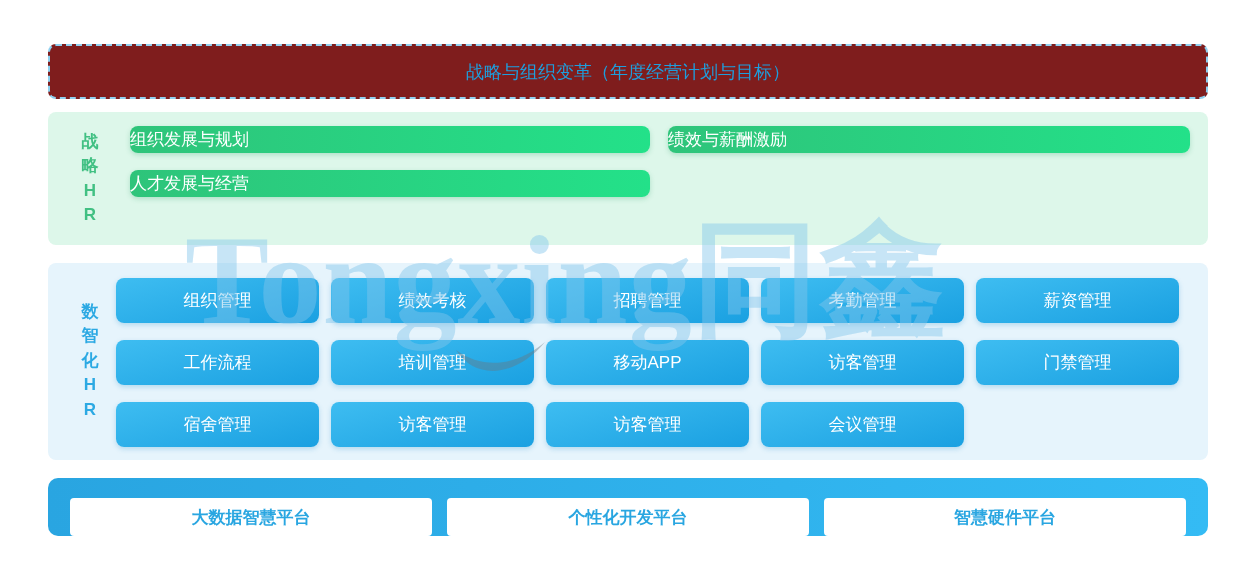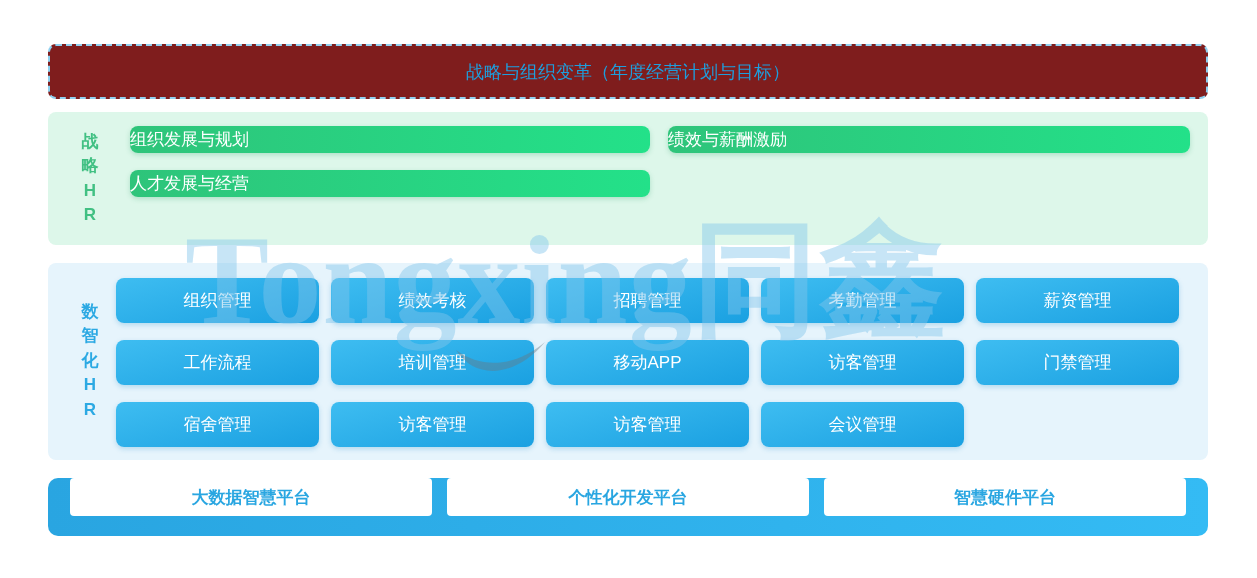--- a/index.html
+++ b/index.html
@@ -115,21 +115,21 @@
   
   .platform-bar {
     position: absolute;
     left: 48px;
     top: 478px;
     width: 1160px;
     height: 58px;
     border-radius: 10px;
     background: linear-gradient(90deg, #29a5e1 0%, #34bbf4 100%);
     display: flex;
-    align-items: flex-start;
+    align-items: flex-end;
     justify-content: space-between;
     padding: 0 22px;
     box-sizing: border-box;
     z-index: 1;
   }
   .platform-card {
     width: 362px;
     height: 38px;
     background: #ffffff;
     border-radius: 4px;

